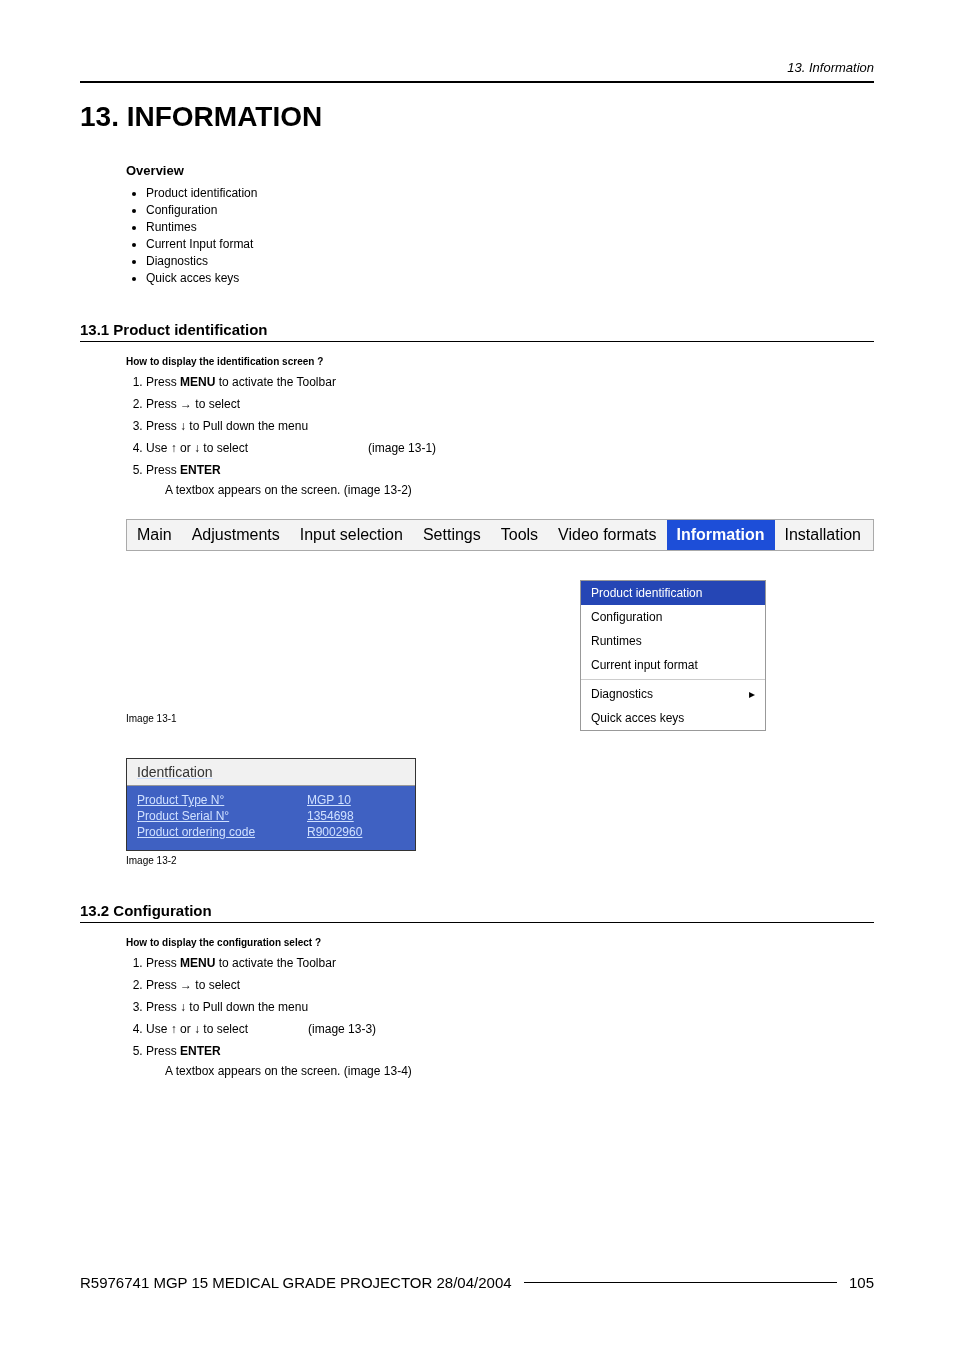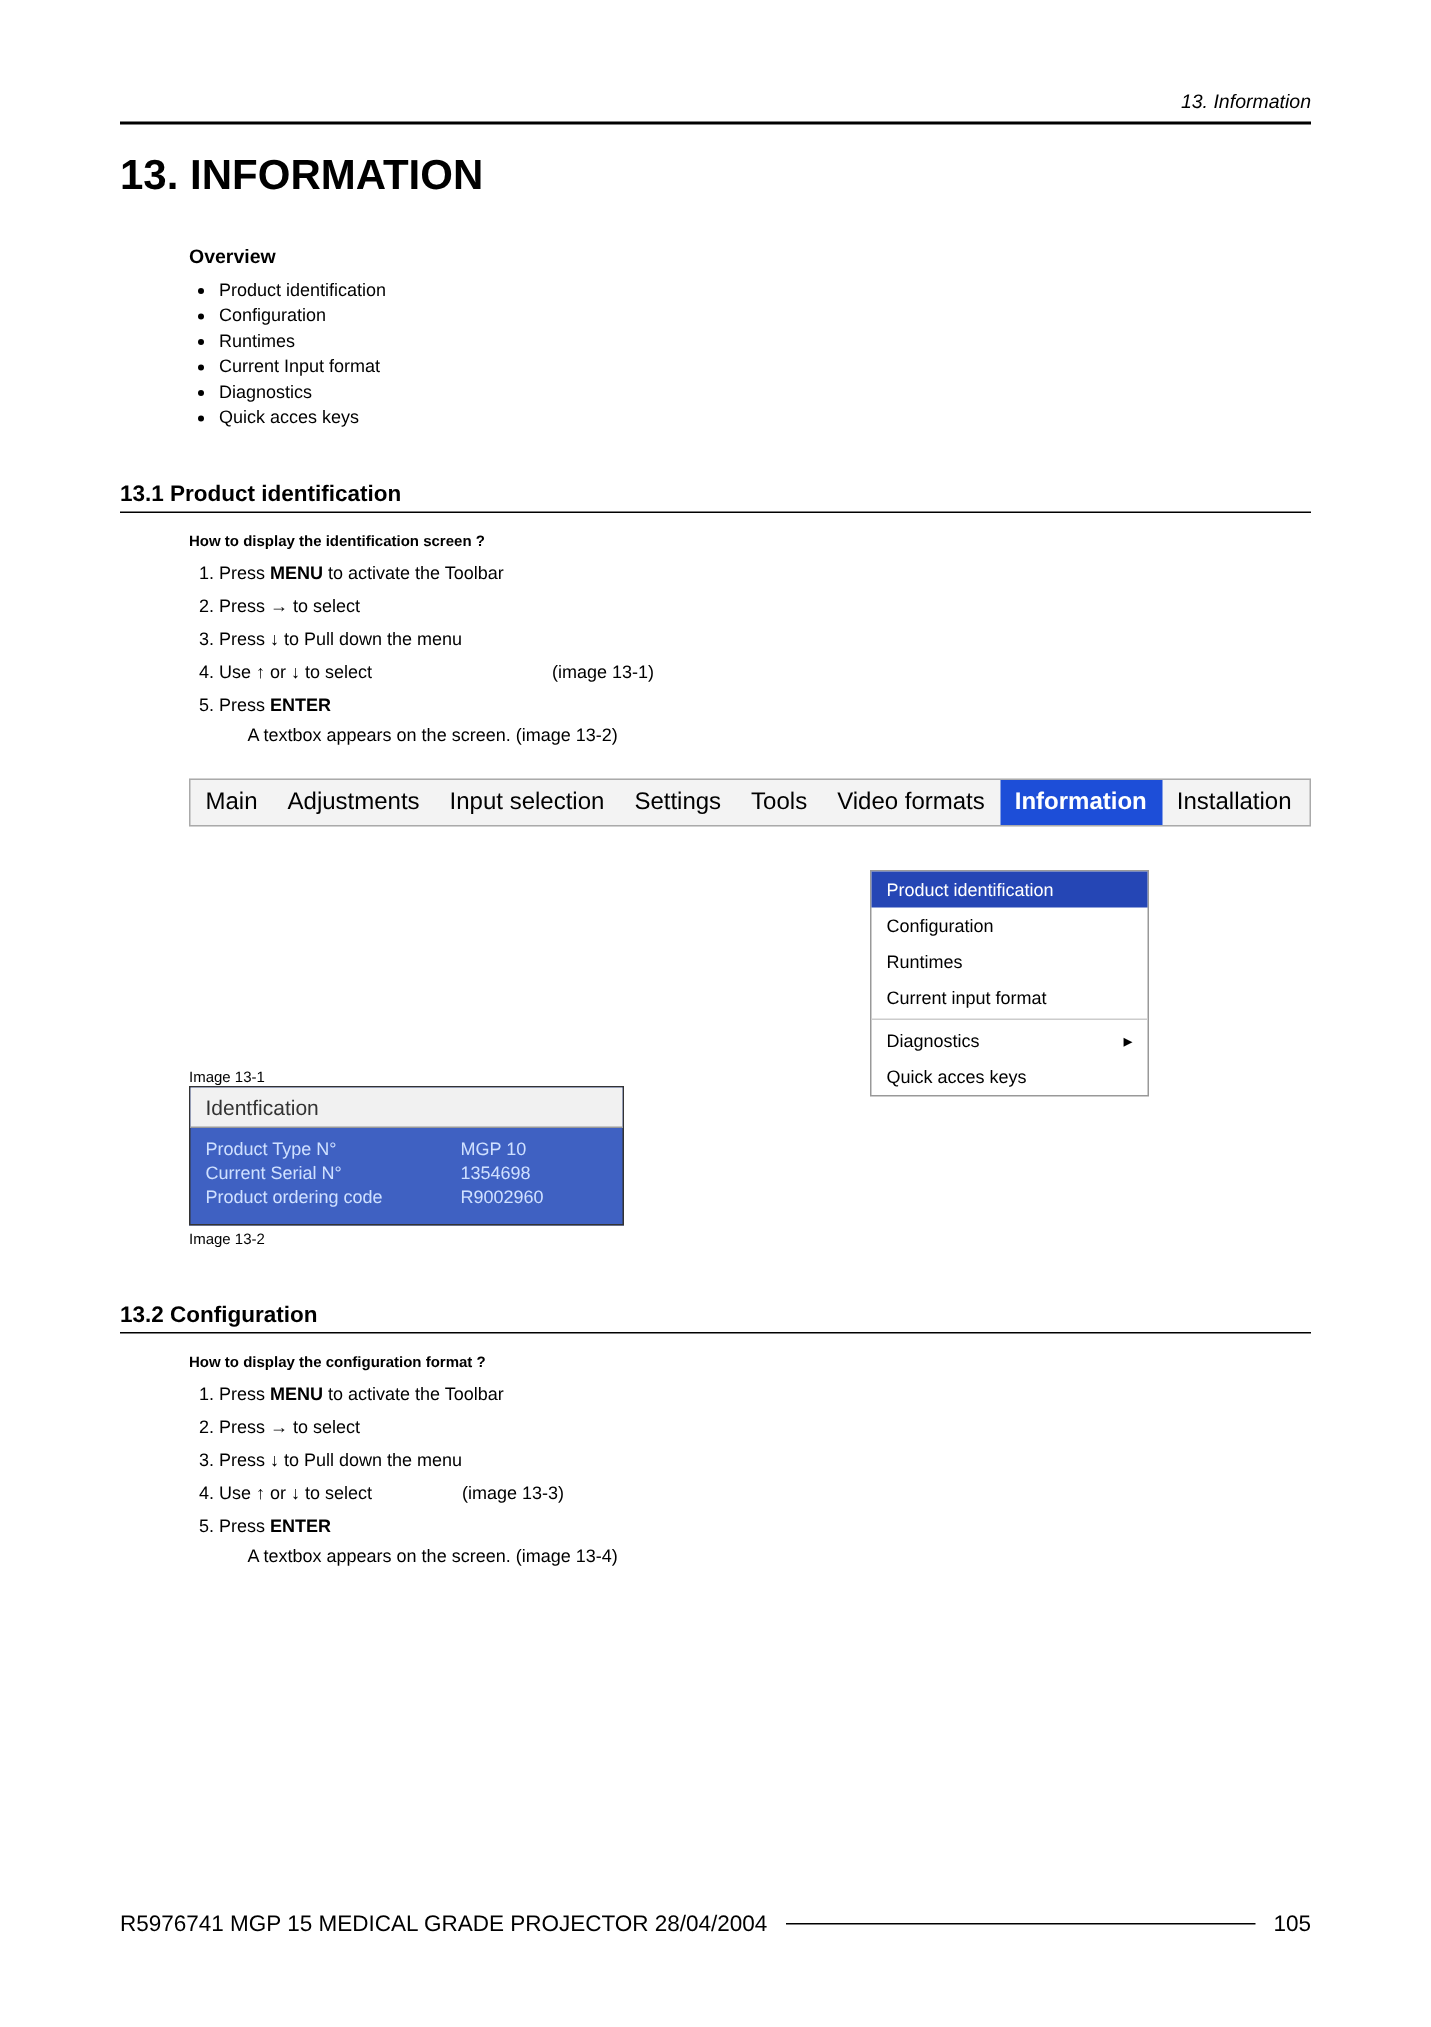--- a/index.html
+++ b/index.html
@@ -81,21 +81,22 @@
   .dropdown .dd-item.sel { background:#2546b5; color:#fff; }
   .dropdown .sep { height:1px; background:#ccc; margin:2px 0; }
 
   .id-box {
     width: 290px;
     border: 1px solid #333;
     background: #3f61c2;
     color: #cfe0ff;
     font-size: 12px;
     margin-left:46px;
-    margin-top:0;
+    margin-top:34px;
+    text-decoration:underline;
   }
   .id-box .id-title {
     background:#f1f1f1;
     color:#333;
     padding:5px 10px;
     font-size:14px;
     border-bottom:1px solid #999;
   }
   .id-box .id-body { padding:6px 0 10px 0; }
   .id-box .id-row { display:flex; padding:1px 10px; }
@@ -182,33 +183,33 @@
 <div class="img-caption">Image 13-1</div>
 
 <div class="id-box">
   <div class="id-title">Identfication</div>
   <div class="id-body">
     <div class="id-row">
         <span>Product Type N°</span>
         <span>MGP 10</span>
       </div>
     <div class="id-row">
-        <span>Current Serial N°</span>
+        <span>Product Serial N°</span>
         <span>1354698</span>
       </div>
     <div class="id-row">
         <span>Product ordering code</span>
         <span>R9002960</span>
       </div>
   </div>
 </div>
 <div class="img-caption">Image 13-2</div>
 
 <div class="section-heading">13.2 Configuration</div>
-<div class="howto-h">How to display the configuration format ?</div>
+<div class="howto-h">How to display the configuration select ?</div>
 <ol class="steps">
   <li><span>Press </span><b>MENU</b><span> to activate the Toolbar</span></li>
   <li>Press → to select</li>
   <li>Press ↓ to Pull down the menu</li>
   <li><span>Use ↑ or ↓ to select</span><span style="display:inline-block;width:60px;"></span><span>(image 13-3)</span></li>
   <li><span>Press </span><b>ENTER</b>
     <div class="step-note">A textbox appears on the screen. (image 13-4)</div>
   </li>
 </ol>
 

